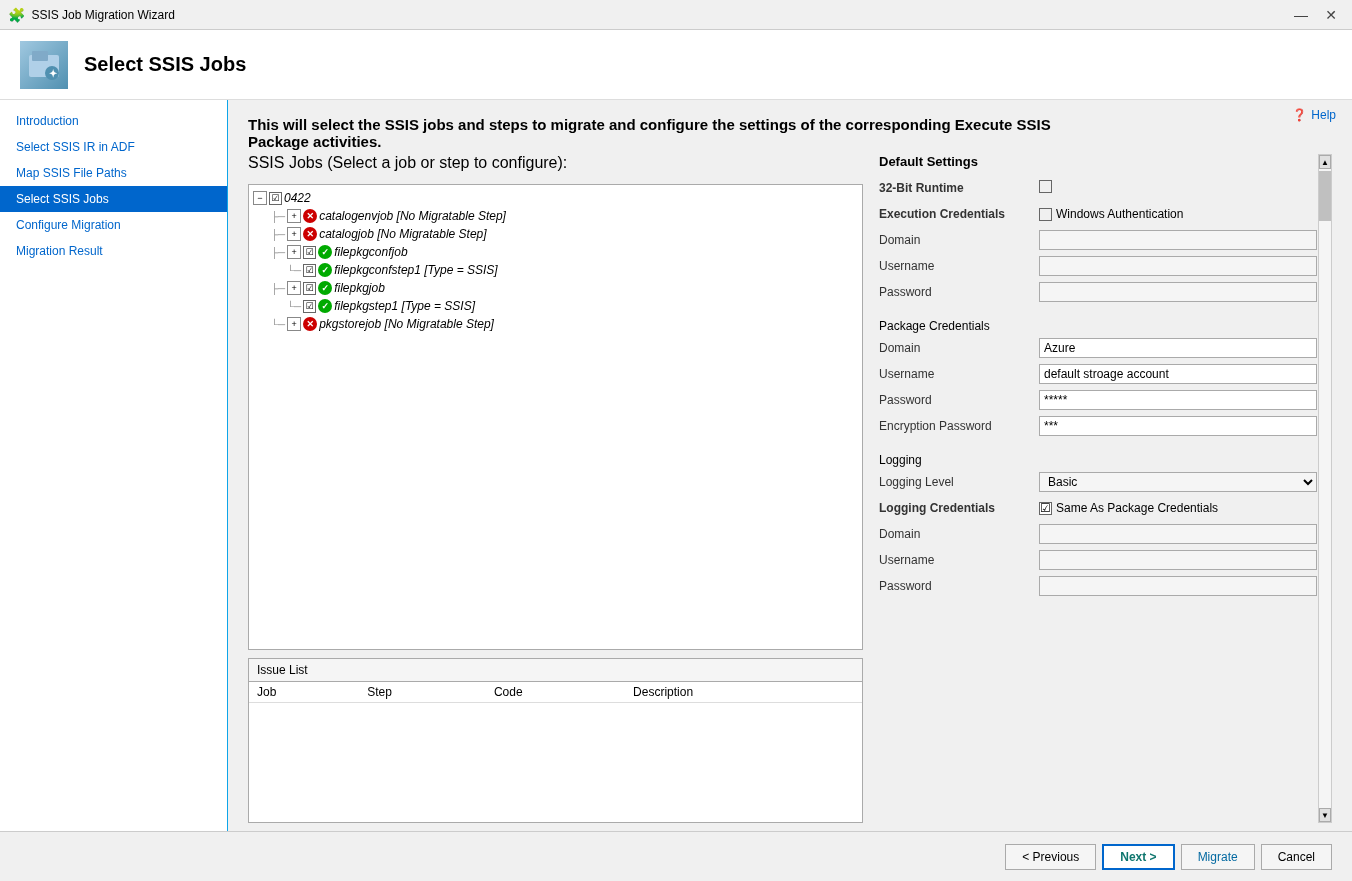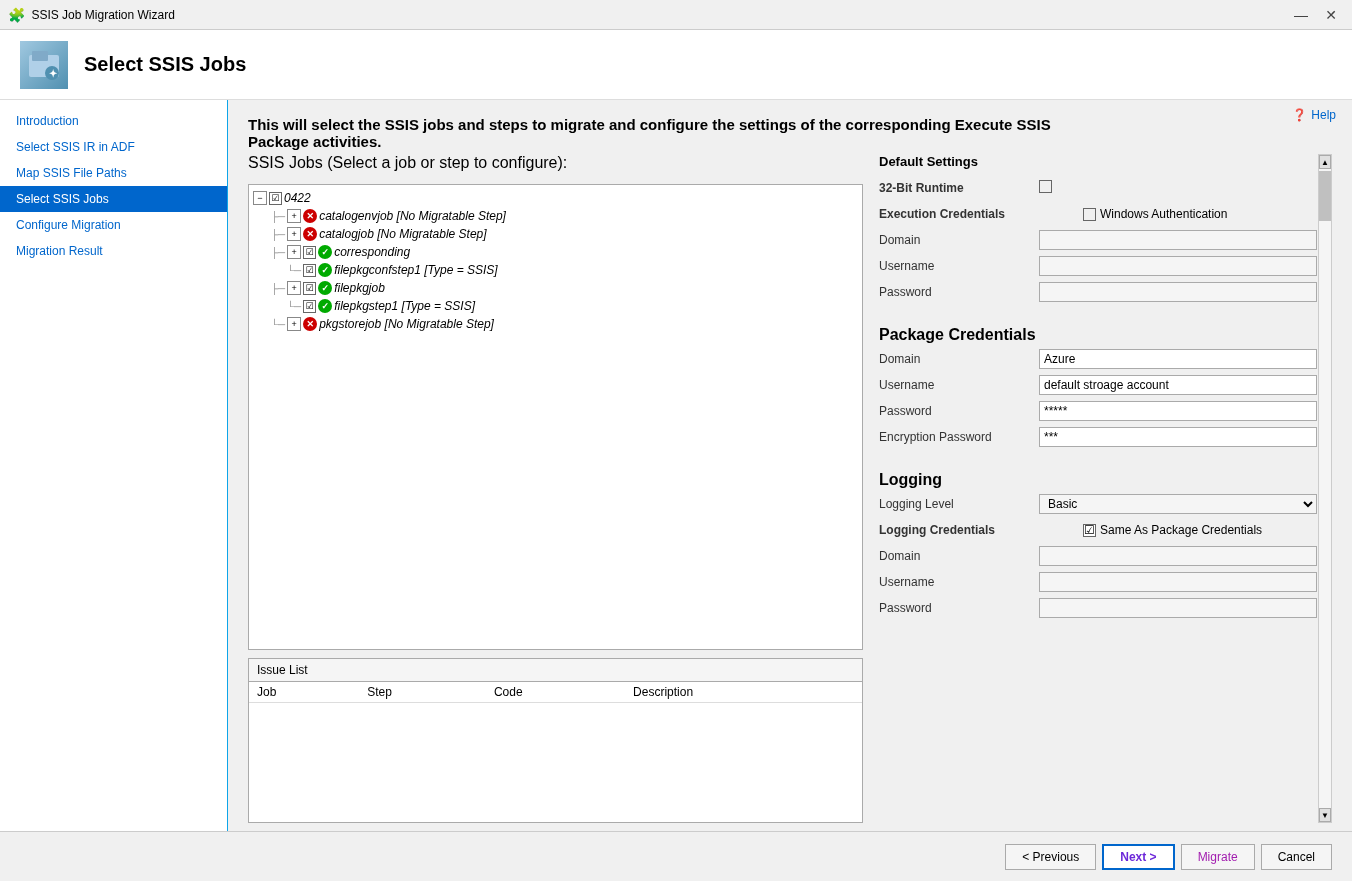--- a/index.html
+++ b/index.html
@@ -52,37 +52,37 @@
     
     .issue-section { border: 1px solid #aaa; background: #7f1d1d; }
     .issue-header { padding: 4px 8px; background: #f5f5f5; border-bottom: 1px solid #aaa; font-size: 12px; font-weight: normal; }
     .issue-table { width: 100%; border-collapse: collapse; }
     .issue-table th { text-align: left; padding: 3px 8px; border-bottom: 1px solid #ddd; font-size: 12px; background: #fff; font-weight: normal; }
     .issue-body { height: 140px; background: #fff; }
 
     
     .right-panel { flex: 1; background: #f0f0f0; }
     .settings-header { font-size: 13px; font-weight: bold; margin-bottom: 8px; color: #000; }
-    .settings-group-title { font-weight: bold; font-size: 16px; margin: 23px 0 4px 0; }
+    .settings-group-title { font-weight: normal; font-size: 12px; margin: 16px 0 4px 0; }
 
     .settings-row { display: flex; align-items: center; margin-bottom: 4px; min-height: 22px; }
     .settings-label { width: 160px; font-size: 12px; color: #333; flex-shrink: 0; }
     .settings-label.bold { font-weight: bold; }
     .settings-value { flex: 1; }
     .settings-input { width: 100%; border: 1px solid #aaa; background: #f5f5f5; height: 20px; padding: 1px 4px; font-size: 12px; }
     .settings-input.white-bg { background: #fff; }
-    .settings-checkbox-row { display: flex; align-items: center; gap: 4px; margin-left: 44px; }
+    .settings-checkbox-row { display: flex; align-items: center; gap: 4px; }
     .settings-checkbox { width: 13px; height: 13px; border: 1px solid #666; display: inline-flex; align-items: center; justify-content: center; }
     .settings-select { width: 100%; border: 1px solid #aaa; background: #f5f5f5; height: 20px; padding: 1px 4px; font-size: 12px; }
 
     
     .footer { height: 50px; background: #f0f0f0; border-top: 1px solid #ccc; display: flex; align-items: center; justify-content: flex-end; padding: 0 20px; gap: 6px; }
     .footer-btn { height: 26px; padding: 0 16px; border: 1px solid #aaa; background: #f5f5f5; font-size: 12px; cursor: pointer; display: flex; align-items: center; }
-    .footer-btn.primary { background: #fff; border: 2px solid #0066cc; color: #6d28d9; font-weight: bold; }
-    .footer-btn.disabled { color: #a21caf; cursor: default; }
+    .footer-btn.primary { background: #fff; border: 2px solid #0066cc; color: #0f766e; font-weight: bold; }
+    .footer-btn.disabled { color: #0369a1; cursor: default; }
 
     .tree-connector { color: #888; font-size: 10px; }
   </style>
 </head>
 <body>
 
 <div class="titlebar">
   <div class="titlebar-left">
     <span style="font-size:14px;">🧩</span>
     <span>SSIS Job Migration Wizard</span>
@@ -153,21 +153,21 @@
             <div class="status-icon status-red">✕</div>
             <span class="tree-label">catalogjob [No Migratable Step]</span>
           </div>
 
           <div class="tree-item">
             <span style="display:inline-block;width:16px;"></span>
             <span class="tree-connector">├─</span>
             <div class="expand-btn">+</div>
             <div class="checkbox checked">☑</div>
             <div class="status-icon status-green">✓</div>
-            <span class="tree-label">corresponding</span>
+            <span class="tree-label">filepkgconfjob</span>
           </div>
 
           <div class="tree-item">
             <span style="display:inline-block;width:32px;"></span>
             <span class="tree-connector">└─</span>
             <div class="checkbox checked">☑</div>
             <div class="status-icon status-green">✓</div>
             <span class="tree-label">filepkgconfstep1 [Type = SSIS]</span>
           </div>
 

